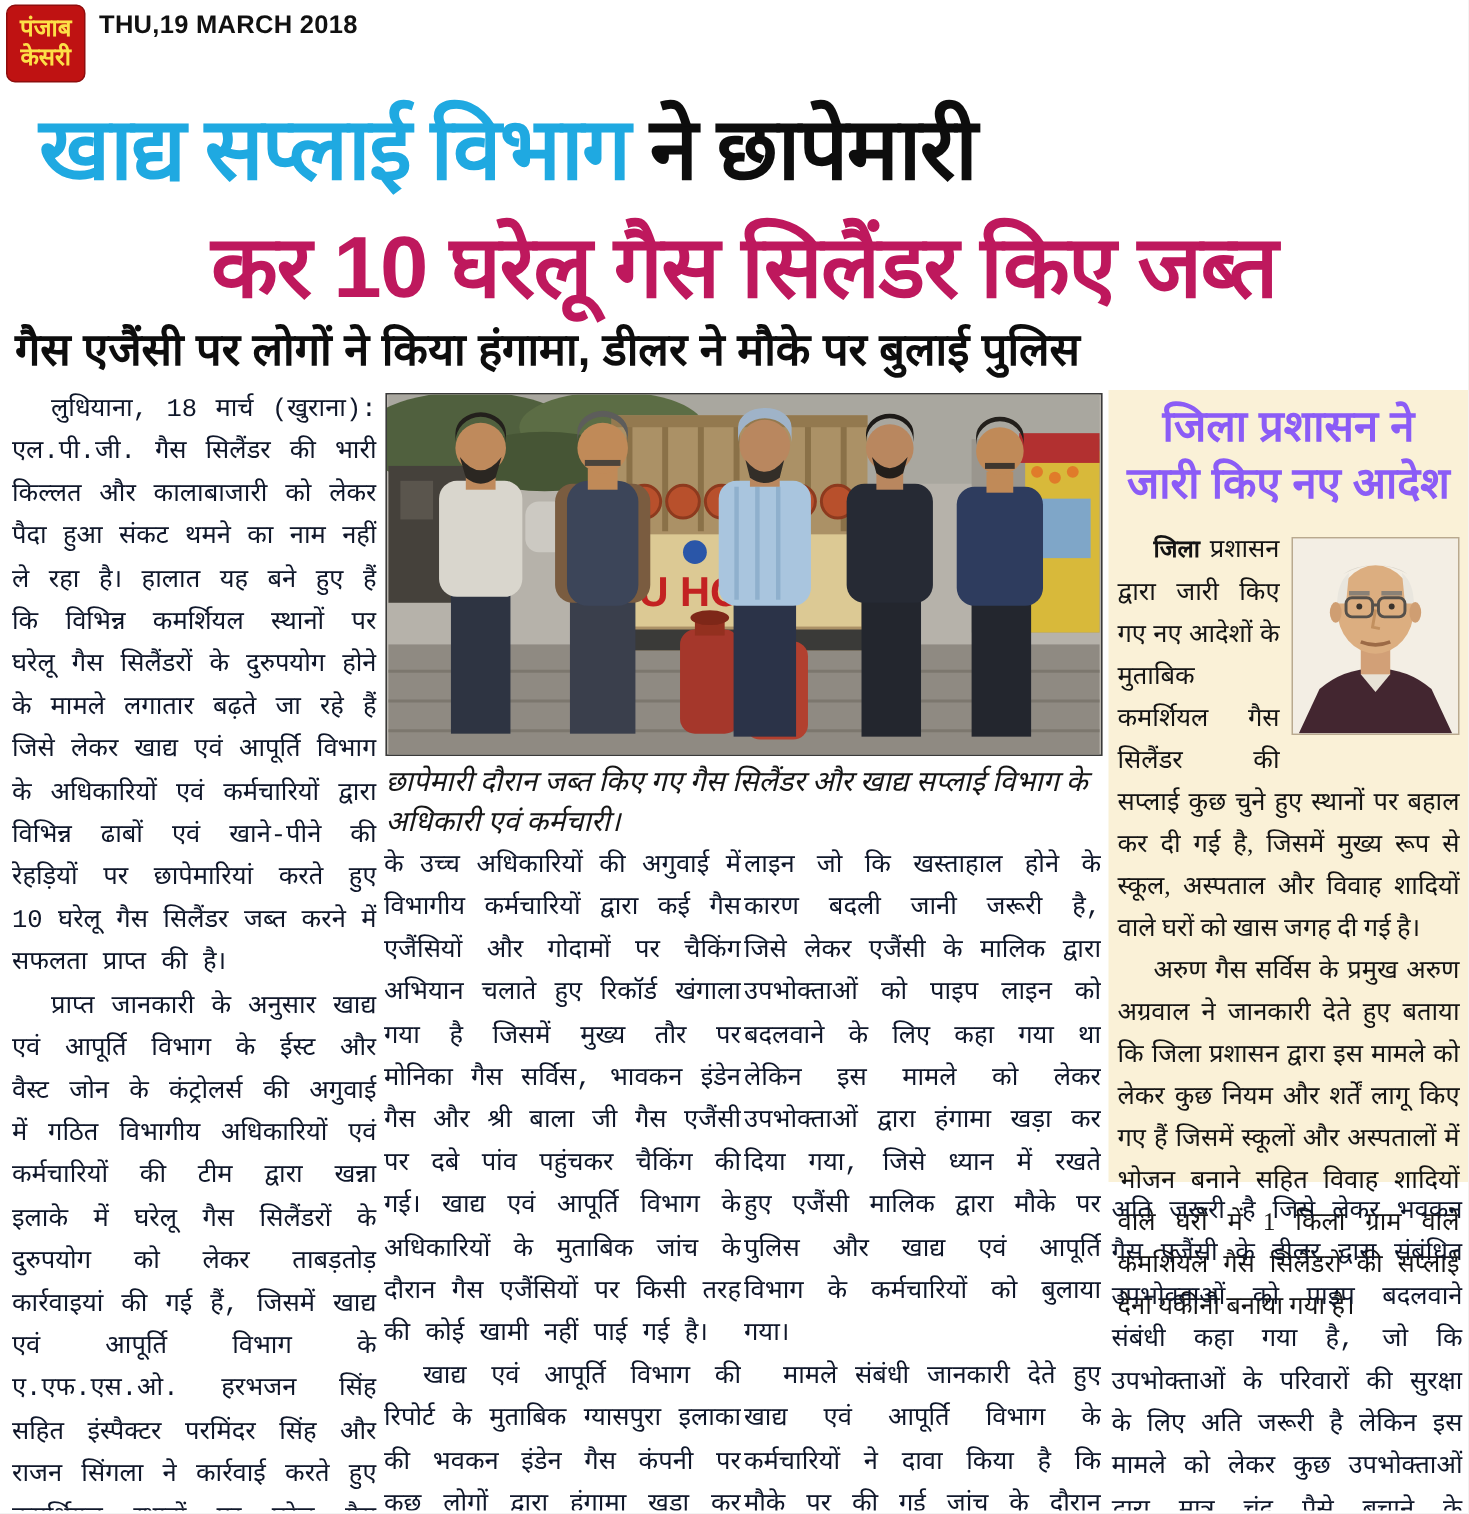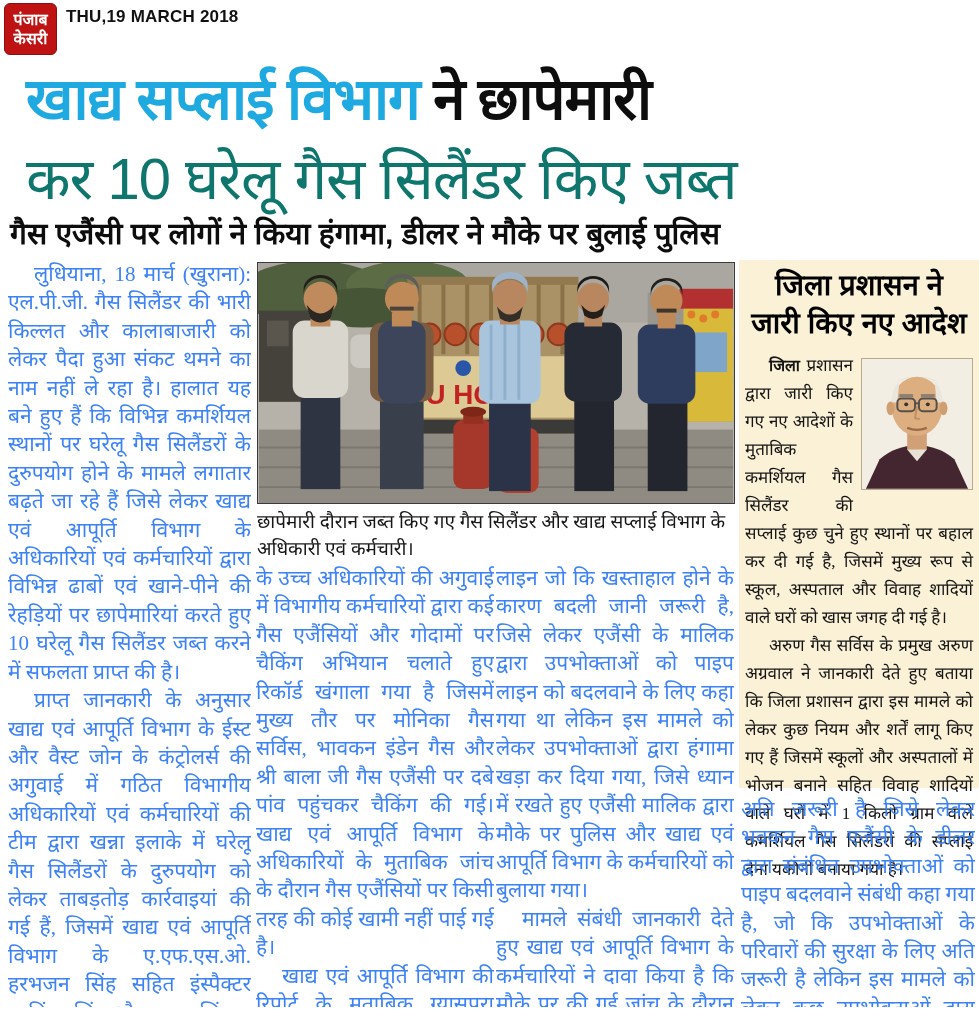--- a/index.html
+++ b/index.html
@@ -9,78 +9,79 @@
     position:relative; width:979px; height:1009px; margin:0 auto;
     background:#ffffff; overflow:hidden; color:#111;
   }
 
   
   .masthead { position:absolute; left:0; top:0; width:979px; height:58px; background:#fff; }
   .logo {
     position:absolute; left:4px; top:3px; width:53px; height:52px;
     background:#bf1212; border-radius:6px; border:1px solid #8e0d0d;
     display:flex; flex-direction:column; align-items:center; justify-content:center;
-    color:#ffffff; font-family:"Liberation Sans", sans-serif; font-weight:bold;
+    color:#fde047; font-family:"Liberation Sans", sans-serif; font-weight:bold;
     font-size:16px; line-height:19px; text-align:center;
   }
   .mast-lines {
     position:absolute; left:66px; top:5px;
     font-family:"Liberation Sans", sans-serif; font-weight:bold;
     font-size:17px; line-height:24px; color:#111; letter-spacing:.2px;
   }
 
   
   .headline-1 {
     position:absolute; left:26px; top:58px; width:940px; height:86px;
     font-family:Liberation Serif, serif; font-weight:bold;
     font-size:58px; line-height:84px; white-space:nowrap; letter-spacing:-1px;
   }
   .headline-1 .accent { color:#1fa9e1; }
   .headline-1 .rest   { color:#0d0d0d; }
   .headline-2 {
     position:absolute; left:26px; top:140px; width:940px; height:70px;
-    font-family:"Liberation Sans", sans-serif; font-weight:normal;
-    font-size:58px; line-height:78px; color:#0f766e; white-space:nowrap; letter-spacing:-1px;
+    font-family:"Liberation Sans", sans-serif; font-weight:bold;
+    font-size:58px; line-height:78px; color:#be185d; white-space:nowrap; letter-spacing:-1px;text-align:center;
   }
   .subheadline {
     position:absolute; left:10px; top:213px; width:959px; height:44px;
     font-family:"Liberation Sans", sans-serif; font-weight:bold;
     font-size:30px; line-height:42px; color:#0d0d0d; text-align:left; white-space:nowrap;
   }
 
   
   .bodytext {
-    font-size:21px; line-height:28.4px; text-align:justify; color:#3b82f6;
+    font-size:17px; line-height:28.4px; text-align:justify; color:#0f172a;
     overflow:hidden;
+    font-family:Liberation Mono, monospace;
   }
   .bodytext p { text-indent:26px; }
   .col1 { position:absolute; left:8px;   top:260px; width:243px; height:747px; }
   .col2 { position:absolute; left:256px; top:564px; width:238px; height:443px; }
   .col3 { position:absolute; left:496px; top:564px; width:238px; height:443px; }
   .col4 { position:absolute; left:741px; top:795px; width:234px; height:212px; }
 
   
   .photo-wrap {
     position:absolute; left:257px; top:262px; width:478px; height:242px;
     border:1px solid #3a3a3a; background:#b9b5ad; overflow:hidden;
   }
   .photo-wrap svg { display:block; width:100%; height:100%; }
   .caption {
     position:absolute; left:257px; top:508px; width:478px; height:56px;
-    font-size:19px; line-height:27px; color:#161616;
+    font-style:italic; font-size:19px; line-height:27px; color:#161616;
   }
 
   
   .sidebar {
     position:absolute; left:739px; top:260px; width:240px; height:528px;
     background:#faf1d7; padding:4px 6px 0 6px;
   }
   .sidebar-title {
     font-family:"Liberation Sans", sans-serif; font-weight:bold;
-    font-size:29px; line-height:38px; text-align:center; color:#000000;
+    font-size:29px; line-height:38px; text-align:center; color:#8b5cf6;
     margin:2px 0 6px 0;
   }
   .sidebar-text { font-size:17px; line-height:28px; text-align:justify; color:#141414;margin-top:10px; }
   .sidebar-text p { text-indent:24px; }
   .sidebar-text .lead { font-weight:bold; font-family:"Liberation Sans", sans-serif; font-size:16px; }
   .portrait {
     float:right; width:112px; height:132px; margin:6px 0 4px 8px;
     border:1px solid #b9a98e; background:#f4efe6;
   }
   .portrait svg { display:block; width:100%; height:100%; }

